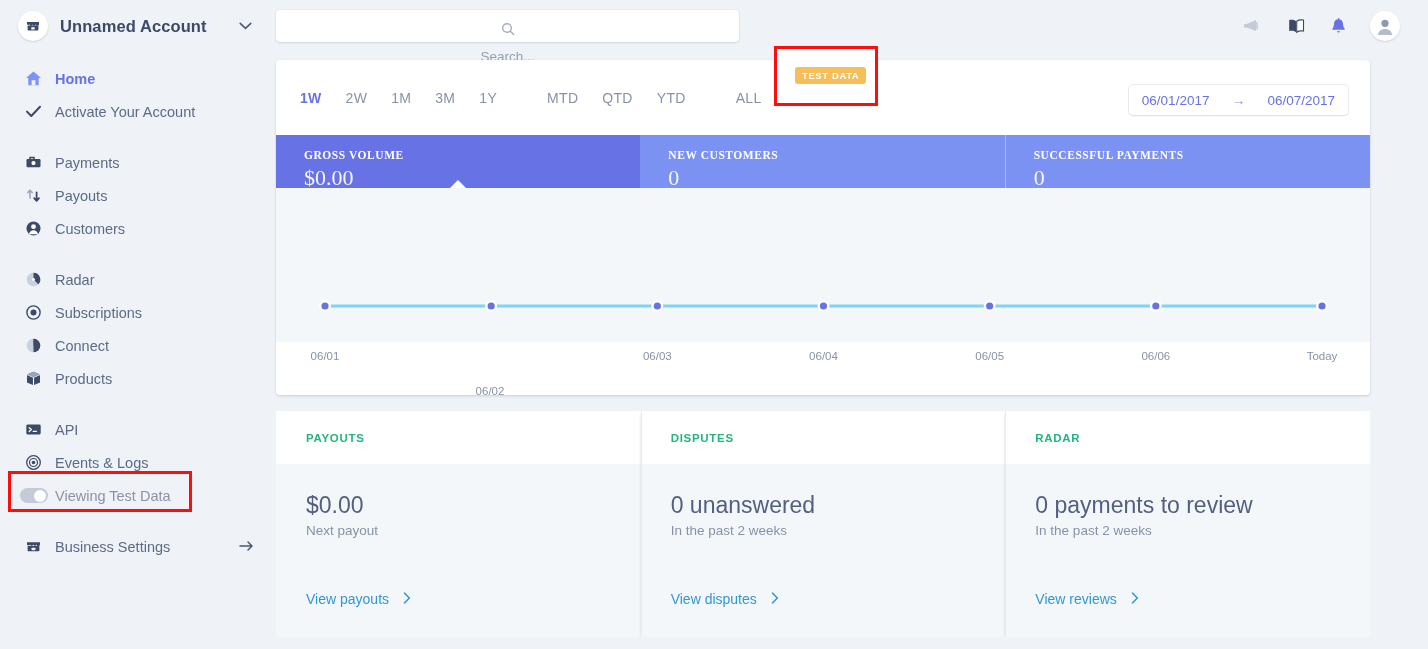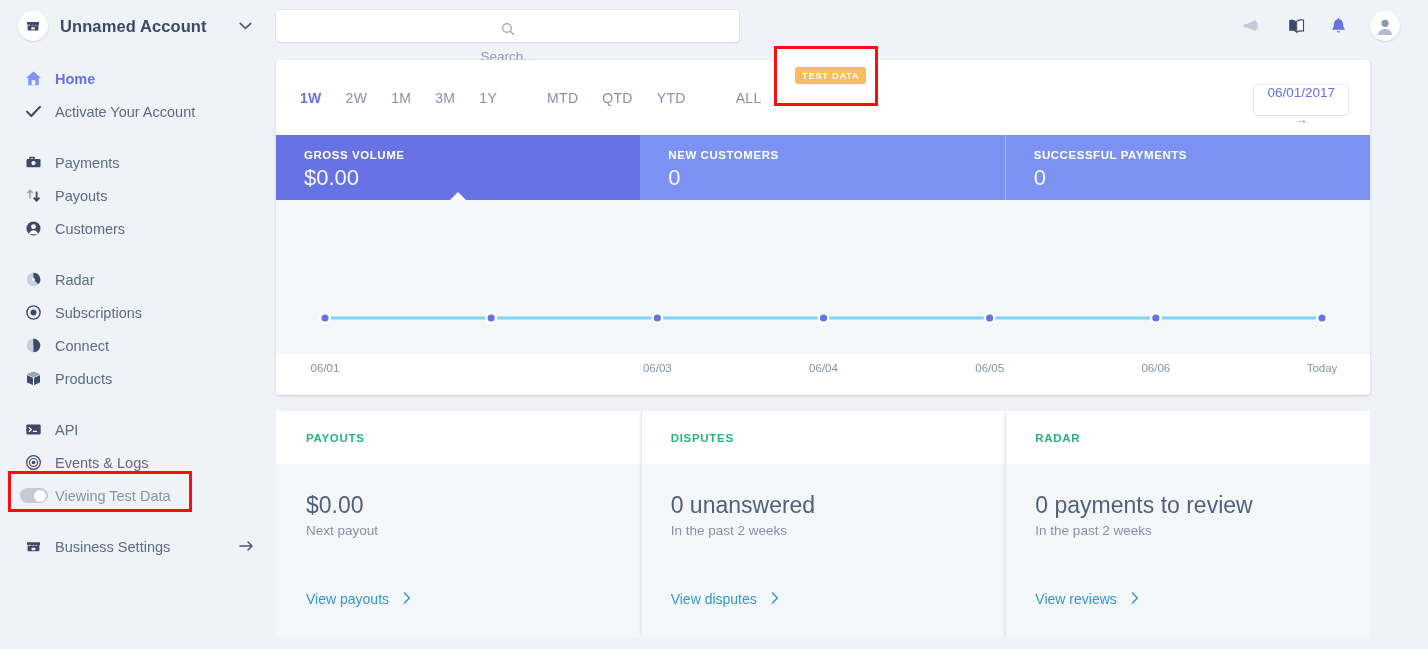--- a/index.html
+++ b/index.html
@@ -97,28 +97,28 @@
   }
   .range {
     font-size: 14px; color: #8792a8; cursor: pointer; letter-spacing: .3px;
     padding: 0 12px;
   }
   .range.on { color: #6772e5; font-weight: 700; }
   .range.sep-left { margin-left: 26px; }
 
   .daterange {
     position: absolute; right: 22px; top: 25px;
-    height: 30px; display: flex; align-items: center; gap: 11px;
+    height: 30px; display: flex; align-items: center; gap: 22px;
     padding: 0 13px; border-radius: 4px; background:#fff;
     box-shadow: 0 0 0 1px rgba(60,66,87,.10), 0 1px 2px rgba(60,66,87,.08);
-    font-size: 13.5px; color: #6772e5; cursor: pointer; white-space: nowrap; flex-direction: column;
+    font-size: 13.5px; color: #6772e5; cursor: pointer; white-space: nowrap;
   }
   .dr-arrow { color: #8f9bd8; font-size: 14px; }
 
-  .metrics { display: flex; height: 65px; }
+  .metrics { display: flex; height: 53px; font-family: Liberation Serif, serif; }
   .metric {
     flex: 1; background: #7b92f2; padding: 14px 0 0 28px; position: relative;
     cursor: pointer; border-right: 1px solid rgba(255,255,255,.35);
   }
   .metric.sel { background: #6772e5; border-right: none; }
   .metric.sel::after {
     content: ""; position: absolute; left: 50%; bottom: -1px; transform: translateX(-50%);
     border-left: 9px solid transparent; border-right: 9px solid transparent;
     border-bottom: 9px solid #fff;
   }

